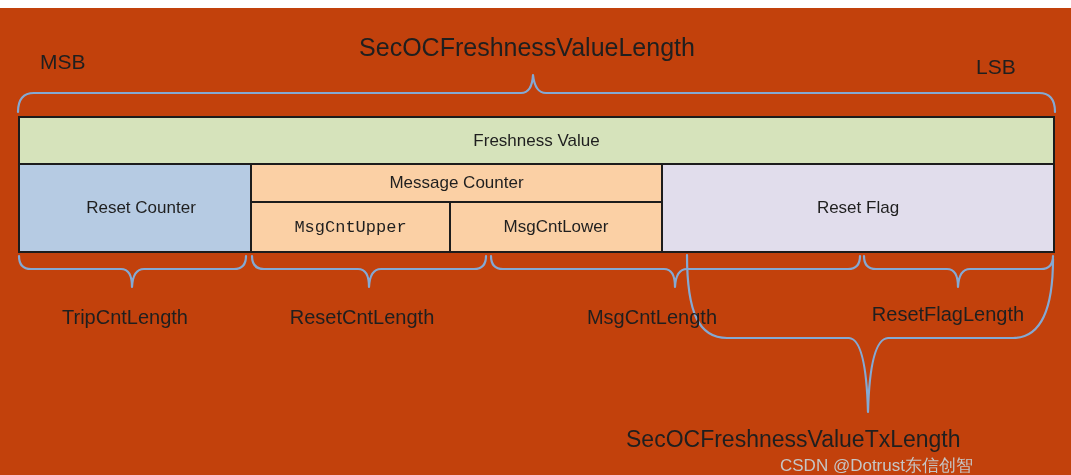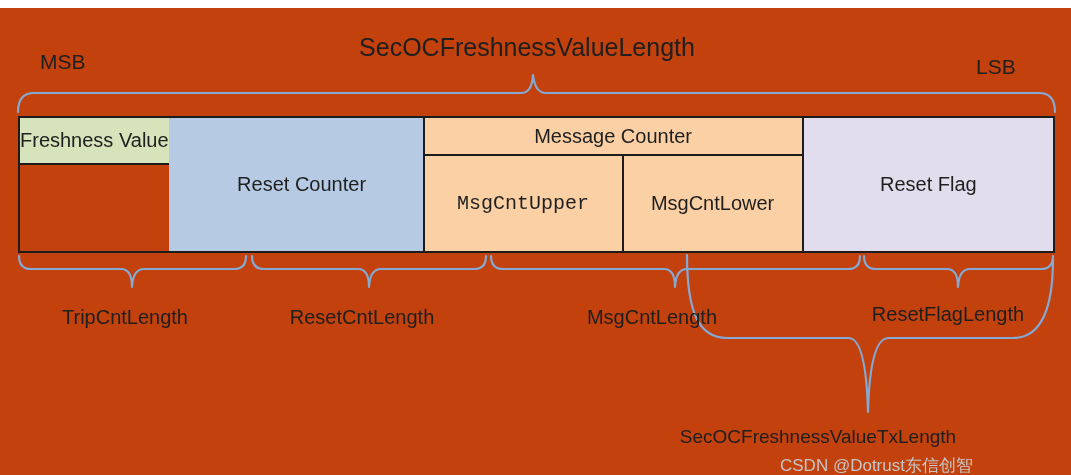--- a/index.html
+++ b/index.html
@@ -24,38 +24,38 @@
   }
   .lbl.center { text-align: center; }
 
   
   .ftable {
     position: absolute;
     left: 18px; top: 108px;
     width: 1037px; height: 137px;
     border: 2px solid var(--border-black);
     display: flex;
-    flex-direction: row;
-    font-size: 20px;
+    flex-direction: column;
+    font-size: 17px;
   }
   .frow-top {
     height: 47px;
     flex: none;
     border-bottom: 2px solid var(--border-black);
     background: var(--freshness-green);
     display: flex; align-items: center; justify-content: center;
   }
   .frow-bottom { flex: 1; display: flex; }
   .fcell {
     display: flex; align-items: center; justify-content: center;
     overflow: hidden;
   }
   .cell-trip   { width: 235px; flex: none; background: var(--trip-pink);  border-right: 2px solid var(--border-black); }
-  .cell-reset  { width: 256px; flex: none; background: var(--reset-blue); border-right: 2px solid var(--border-black); padding-left: 12px; }
-  .group-msg   { width: 379px; flex: none; display: flex; flex-direction: column; border-right: 2px solid var(--border-black); }
+  .cell-reset  { width: 232px; flex: none; background: var(--reset-blue); border-right: 2px solid var(--border-black); padding-left: 12px; }
+  .group-msg   { width: 411px; flex: none; display: flex; flex-direction: column; border-right: 2px solid var(--border-black); }
   .msg-header  {
     height: 38px; flex: none;
     background: var(--msg-orange);
     border-bottom: 2px solid var(--border-black);
     display: flex; align-items: center; justify-content: center;
   }
   .msg-subrow  { flex: 1; display: flex; }
   .cell-upper  { width: 199px; flex: none; background: var(--msg-orange); border-right: 2px solid var(--border-black); font-family: Liberation Mono, monospace; }
   .cell-lower  { flex: 1; background: var(--msg-orange); }
   .cell-flag   { flex: 1; background: var(--flag-lavender); }
@@ -131,17 +131,17 @@
       <div class="fcell cell-flag">
         <span>Reset Flag</span>
       </div>
     </div>
   </div>
 
   <div class="lbl center" style="left:45px; top:298px; width:160px;">TripCntLength</div>
   <div class="lbl center" style="left:282px; top:298px; width:160px;">ResetCntLength</div>
   <div class="lbl center" style="left:572px; top:298px; width:160px;">MsgCntLength</div>
   <div class="lbl center" style="left:858px; top:295px; width:180px;">ResetFlagLength</div>
-  <div class="lbl center" style="left:658px; top:418px; width:320px; font-size:19px;">SecOCFreshnessValueTxLength</div>
+  <div class="lbl center" style="left:626px; top:418px; width:320px; font-size:23px;">SecOCFreshnessValueTxLength</div>
 
   <div class="watermark">CSDN @Dotrust东信创智</div>
 
 </div>
 
 </body></html>

